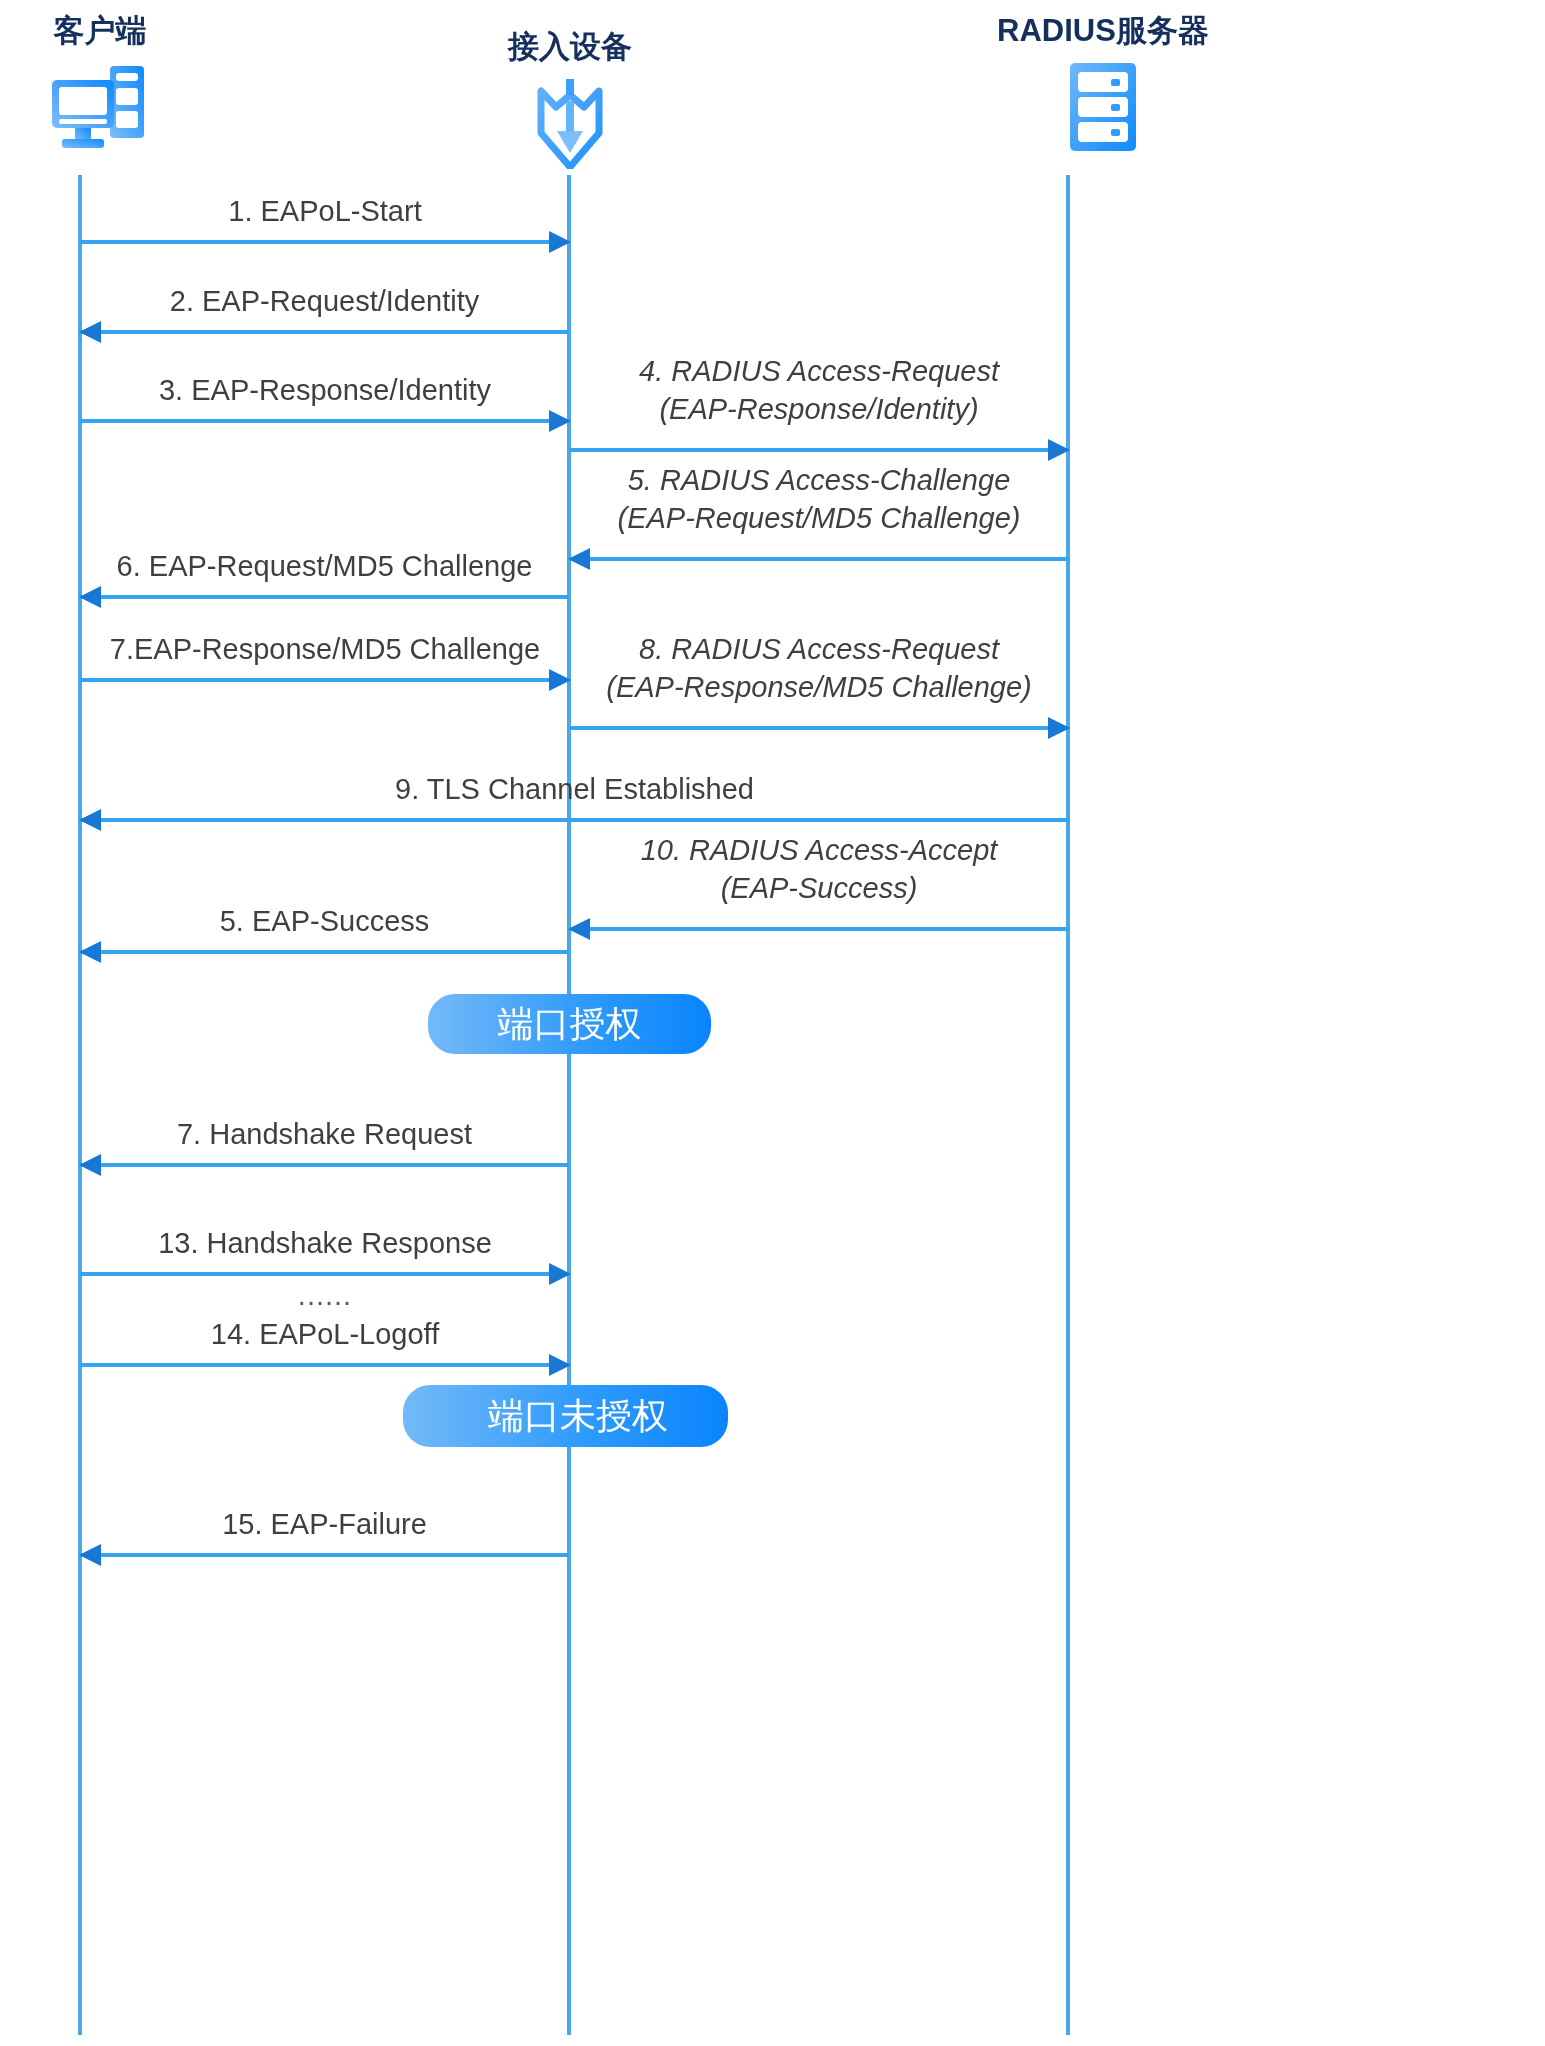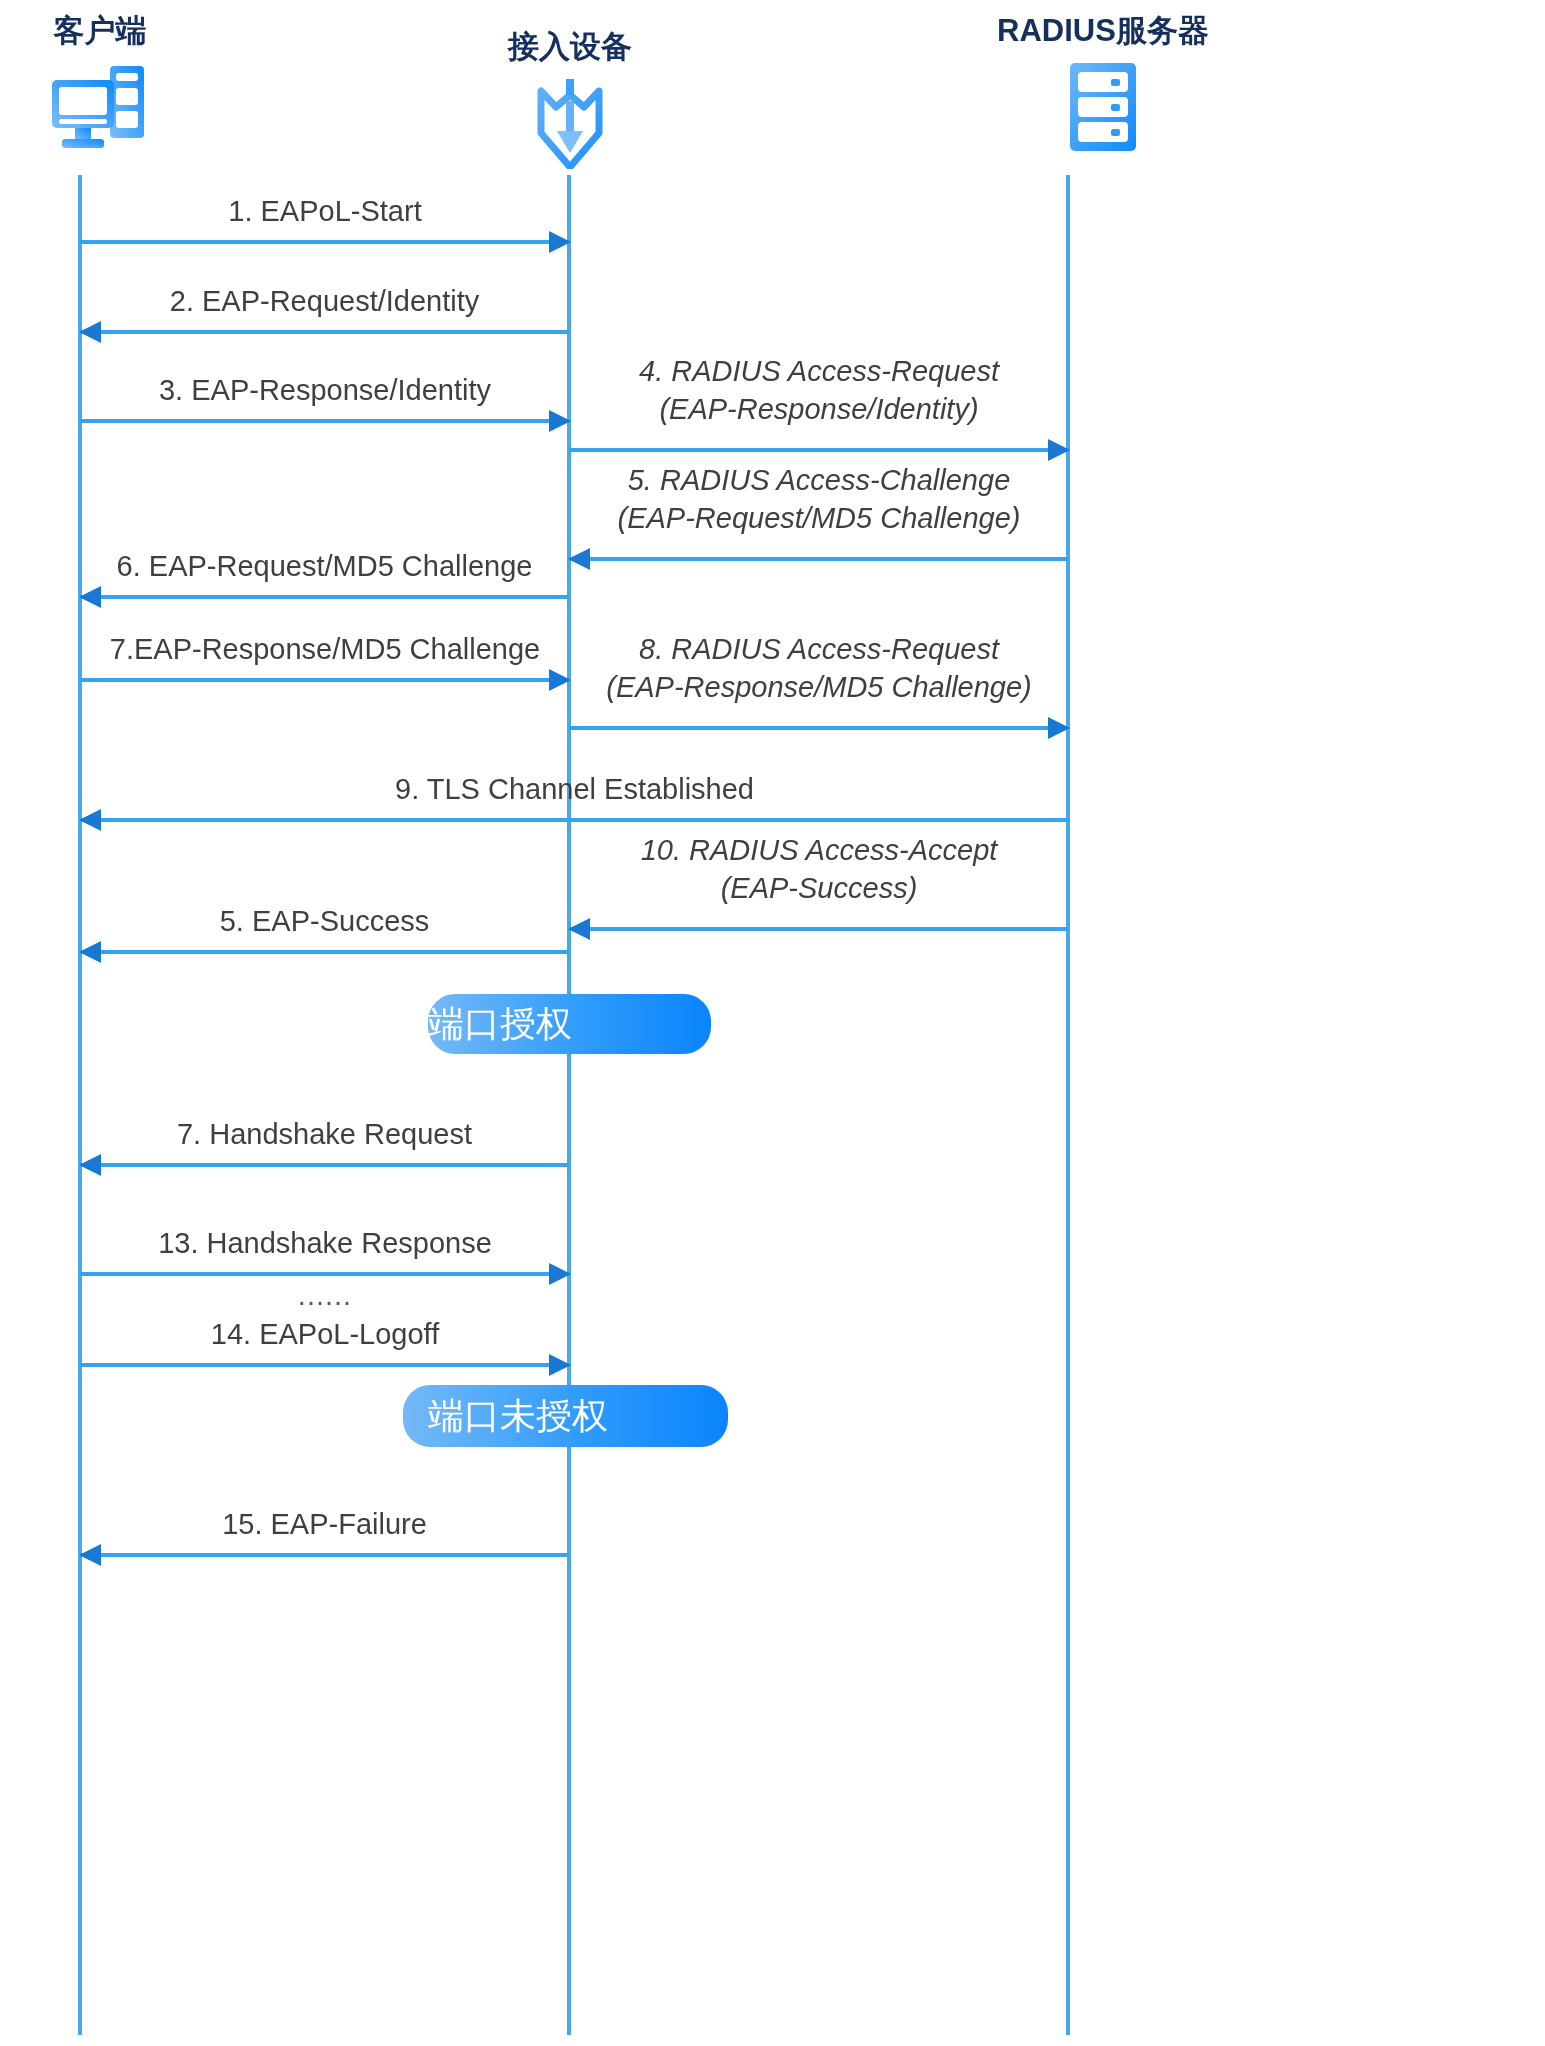--- a/index.html
+++ b/index.html
@@ -104,20 +104,21 @@
     color: #5a5a5a;
     letter-spacing: 1px;
     line-height: 1;
   }
 
   
   .state-box {
     position: absolute;
     display: flex;
     align-items: center;
+    justify-content: center;
     color: #ffffff;
     font-size: 36px;
     background: linear-gradient(90deg, #74b9f7 0%, #2f9bfb 55%, #0a84fd 100%);
     border-radius: 27px;
   }
 
   
   svg { display: block; }
 </style>
 </head>

